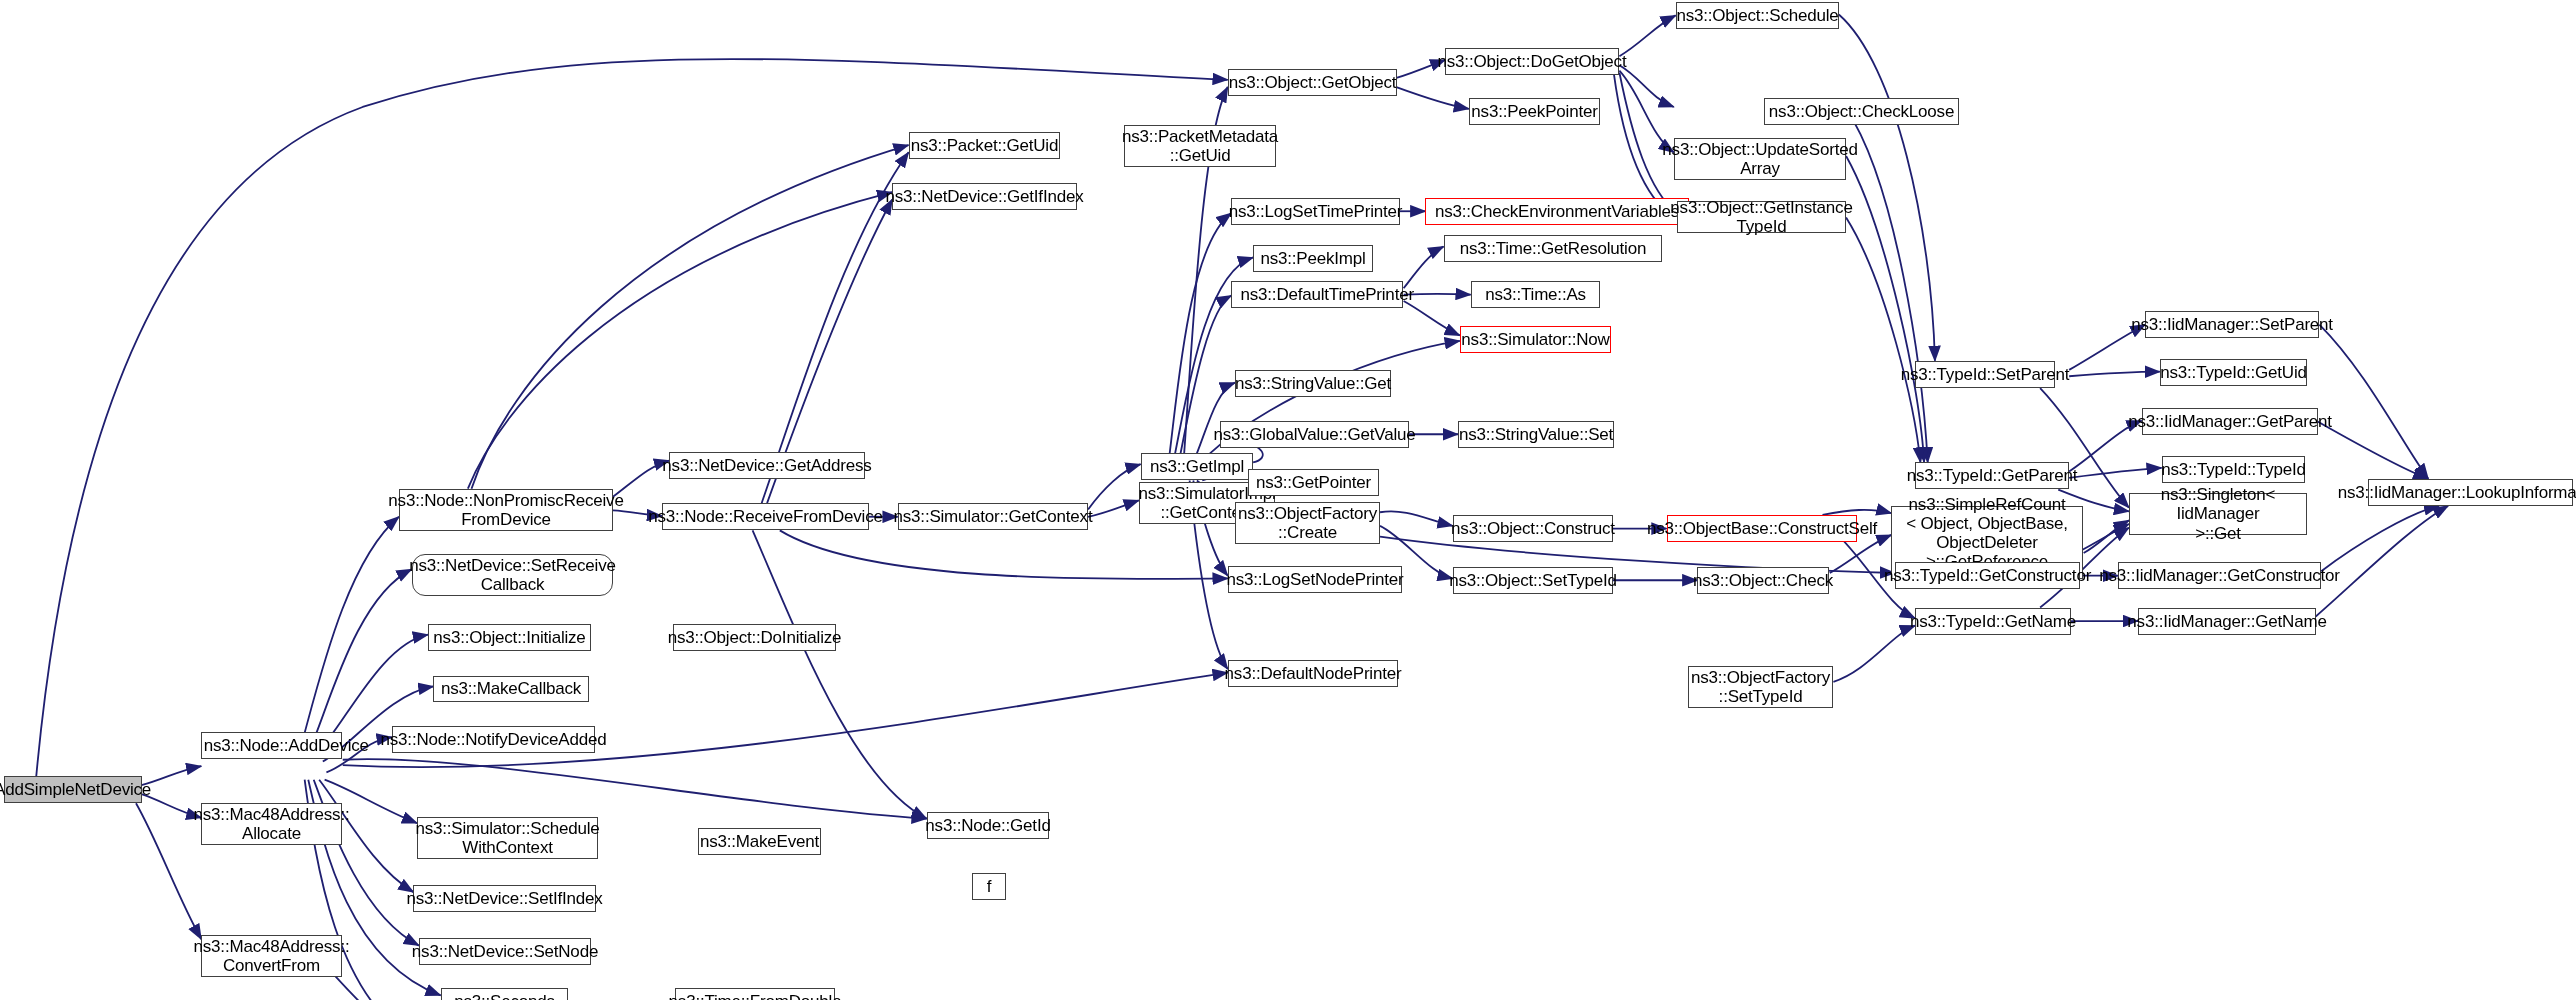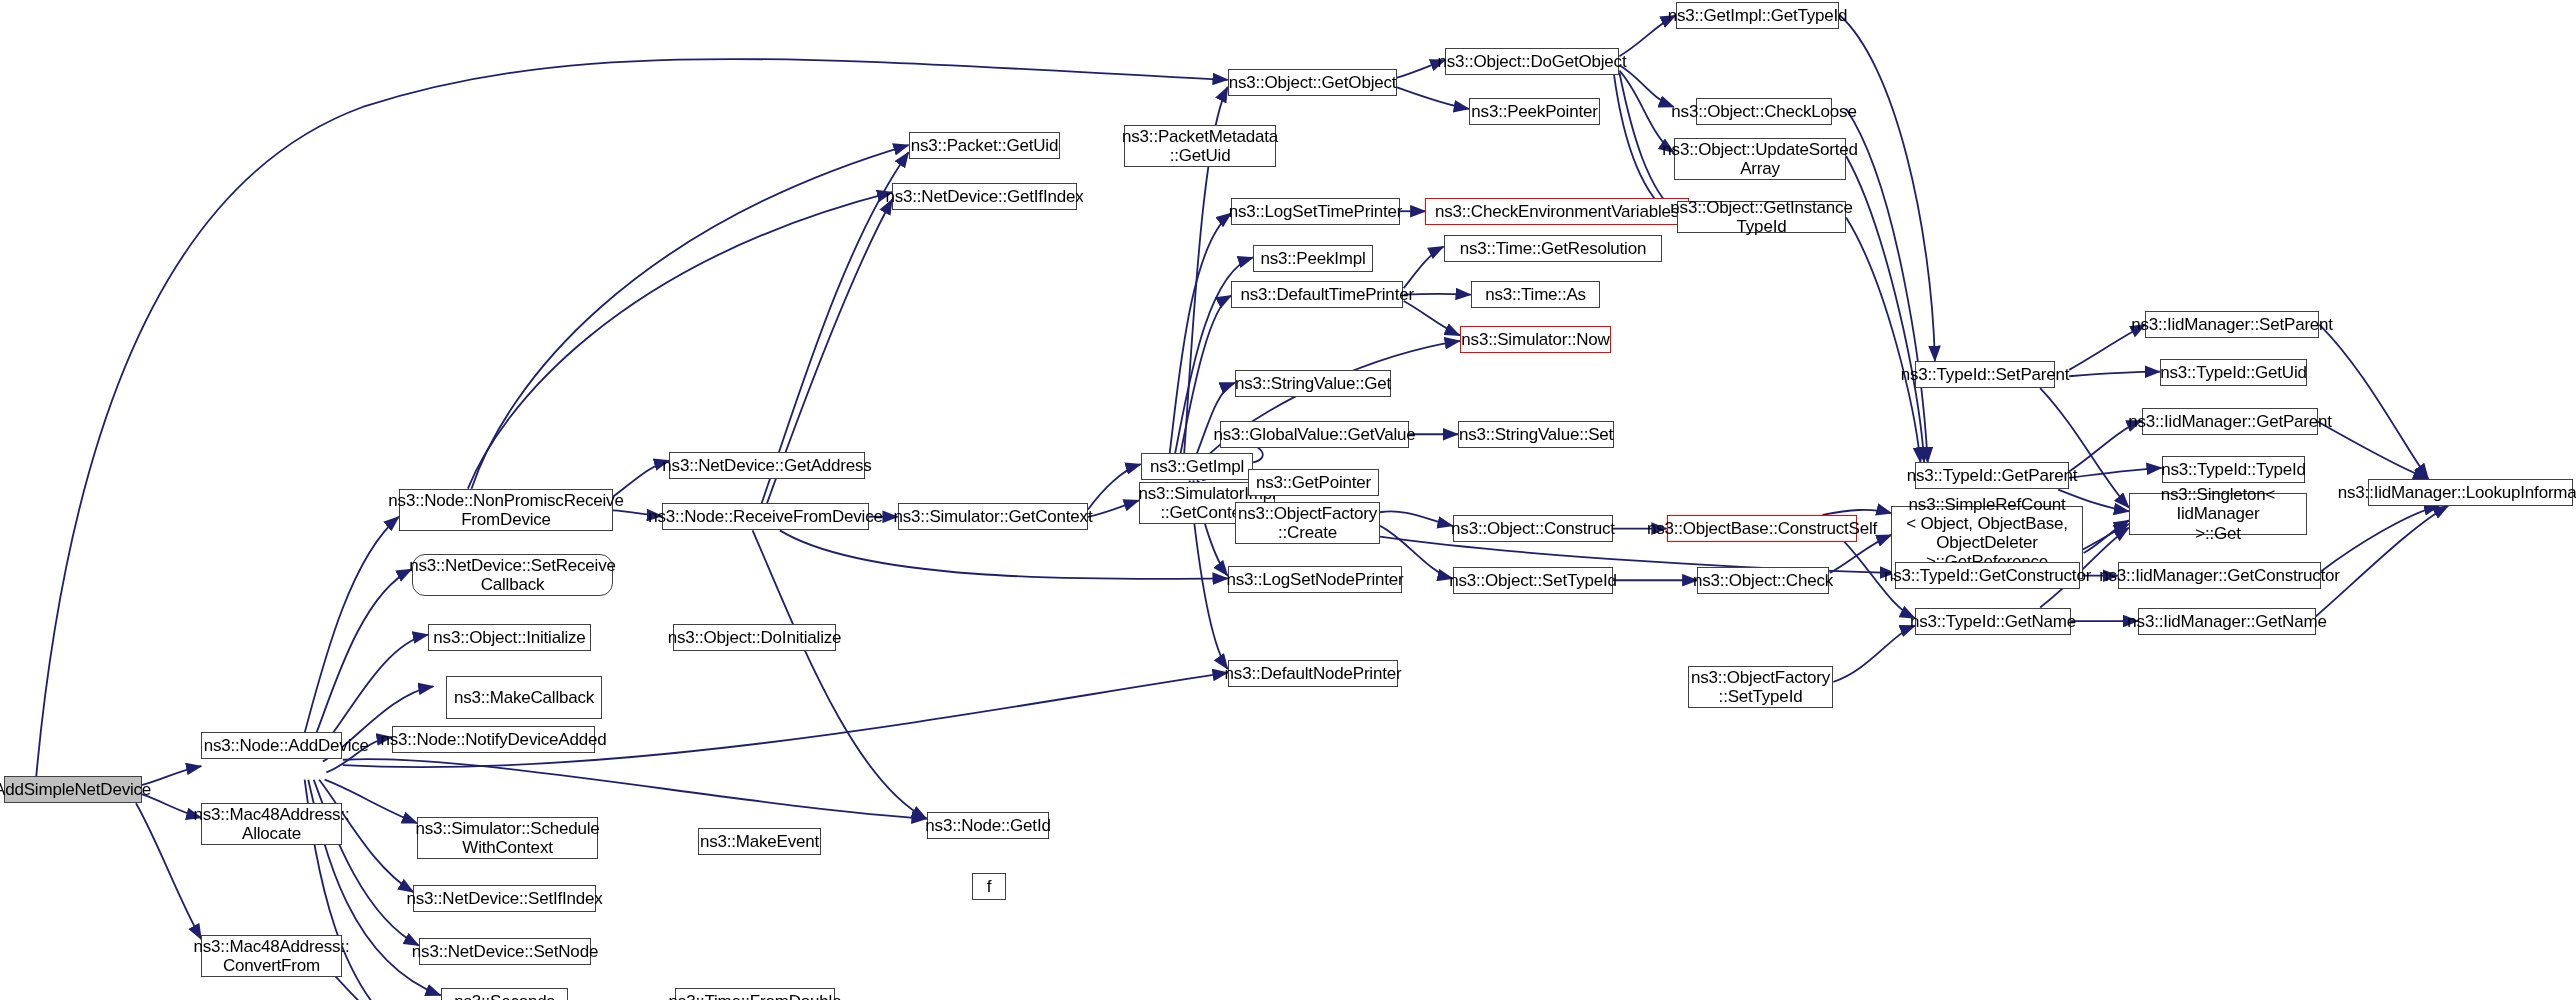--- a/index.html
+++ b/index.html
@@ -147,21 +147,21 @@
       <div class="node" style="left: 201px; top: 732px; width: 141px; height: 27px; padding-left: 33px;">ns3::Node::AddDevice</div>
       <div class="node" style="left: 201px; top: 803px; width: 141px; height: 42px;">ns3::Mac48Address::
 Allocate</div>
       <div class="node" style="left: 201px; top: 935px; width: 141px; height: 42px;">ns3::Mac48Address::
 ConvertFrom</div>
       <div class="node" style="left: 399px; top: 489px; width: 214px; height: 42px;">ns3::Node::NonPromiscReceive
 FromDevice</div>
       <div class="node" style="left: 412px; top: 554px; width: 201px; height: 42px; border-radius: 13px;">ns3::NetDevice::SetReceive
 Callback</div>
       <div class="node" style="left: 428px; top: 624px; width: 163px; height: 27px;">ns3::Object::Initialize</div>
-      <div class="node" style="left: 433px; top: 676px; width: 156px; height: 43px; margin-left: 13px;">ns3::MakeCallback</div>
+      <div class="node" style="left: 433px; top: 676px; width: 156px; height: 26px;">ns3::MakeCallback</div>
       <div class="node" style="left: 392px; top: 726px; width: 203px; height: 27px;">ns3::Node::NotifyDeviceAdded</div>
       <div class="node" style="left: 417px; top: 817px; width: 181px; height: 42px;">ns3::Simulator::Schedule
 WithContext</div>
       <div class="node" style="left: 413px; top: 885px; width: 183px; height: 27px;">ns3::NetDevice::SetIfIndex</div>
       <div class="node" style="left: 419px; top: 938px; width: 172px; height: 27px;">ns3::NetDevice::SetNode</div>
       <div class="node" style="left: 441px; top: 988px; width: 127px; height: 27px;">ns3::Seconds</div>
       <div class="node" style="left: 669px; top: 452px; width: 196px; height: 27px;">ns3::NetDevice::GetAddress</div>
       <div class="node" style="left: 662px; top: 503px; width: 207px; height: 27px;">ns3::Node::ReceiveFromDevice</div>
       <div class="node" style="left: 673px; top: 624px; width: 163px; height: 27px;">ns3::Object::DoInitialize</div>
       <div class="node" style="left: 698px; top: 828px; width: 123px; height: 27px;">ns3::MakeEvent</div>
@@ -187,22 +187,22 @@
       <div class="node" style="left: 1220px; top: 421px; width: 189px; height: 27px;">ns3::GlobalValue::GetValue</div>
       <div class="node" style="left: 1458px; top: 421px; width: 156px; height: 27px;">ns3::StringValue::Set</div>
       <div class="node" style="left: 1248px; top: 469px; width: 131px; height: 27px;">ns3::GetPointer</div>
       <div class="node" style="left: 1235px; top: 502px; width: 145px; height: 42px;">ns3::ObjectFactory
 ::Create</div>
       <div class="node" style="left: 1228px; top: 566px; width: 174px; height: 27px;">ns3::LogSetNodePrinter</div>
       <div class="node" style="left: 1228px; top: 660px; width: 170px; height: 27px;">ns3::DefaultNodePrinter</div>
       <div class="node" style="left: 1228px; top: 69px; width: 169px; height: 27px;">ns3::Object::GetObject</div>
       <div class="node" style="left: 1445px; top: 48px; width: 174px; height: 27px;">ns3::Object::DoGetObject</div>
       <div class="node" style="left: 1469px; top: 98px; width: 131px; height: 27px;">ns3::PeekPointer</div>
-      <div class="node" style="left: 1676px; top: 1.8px; width: 163px; height: 27px;">ns3::GetImpl::GetTypeId</div>
-      <div class="node" style="left: 1696px; top: 98px; width: 136px; height: 27px;">ns3::Object::CheckLoose</div>
+      <div class="node" style="left: 1676px; top: 1.8px; width: 163px; height: 27px;">ns3::Object::Schedule</div>
+      <div class="node" style="left: 1764px; top: 98px; width: 195px; height: 27px;">ns3::Object::CheckLoose</div>
       <div class="node" style="left: 1674px; top: 138px; width: 172px; height: 42px;">ns3::Object::UpdateSorted
 Array</div>
       <div class="node" style="left: 1677px; top: 201px; width: 169px; height: 32px;">ns3::Object::GetInstance
 TypeId</div>
       <div class="node" style="left: 1453px; top: 515px; width: 160px; height: 27px;">ns3::Object::Construct</div>
       <div class="node highlight" style="left: 1667px; top: 515px; width: 190px; height: 27px;">ns3::ObjectBase::ConstructSelf</div>
       <div class="node" style="left: 1453px; top: 567px; width: 160px; height: 27px;">ns3::Object::SetTypeId</div>
       <div class="node" style="left: 1697px; top: 567px; width: 132px; height: 27px;">ns3::Object::Check</div>
       <div class="node" style="left: 1688px; top: 666px; width: 145px; height: 42px;">ns3::ObjectFactory
 ::SetTypeId</div>

